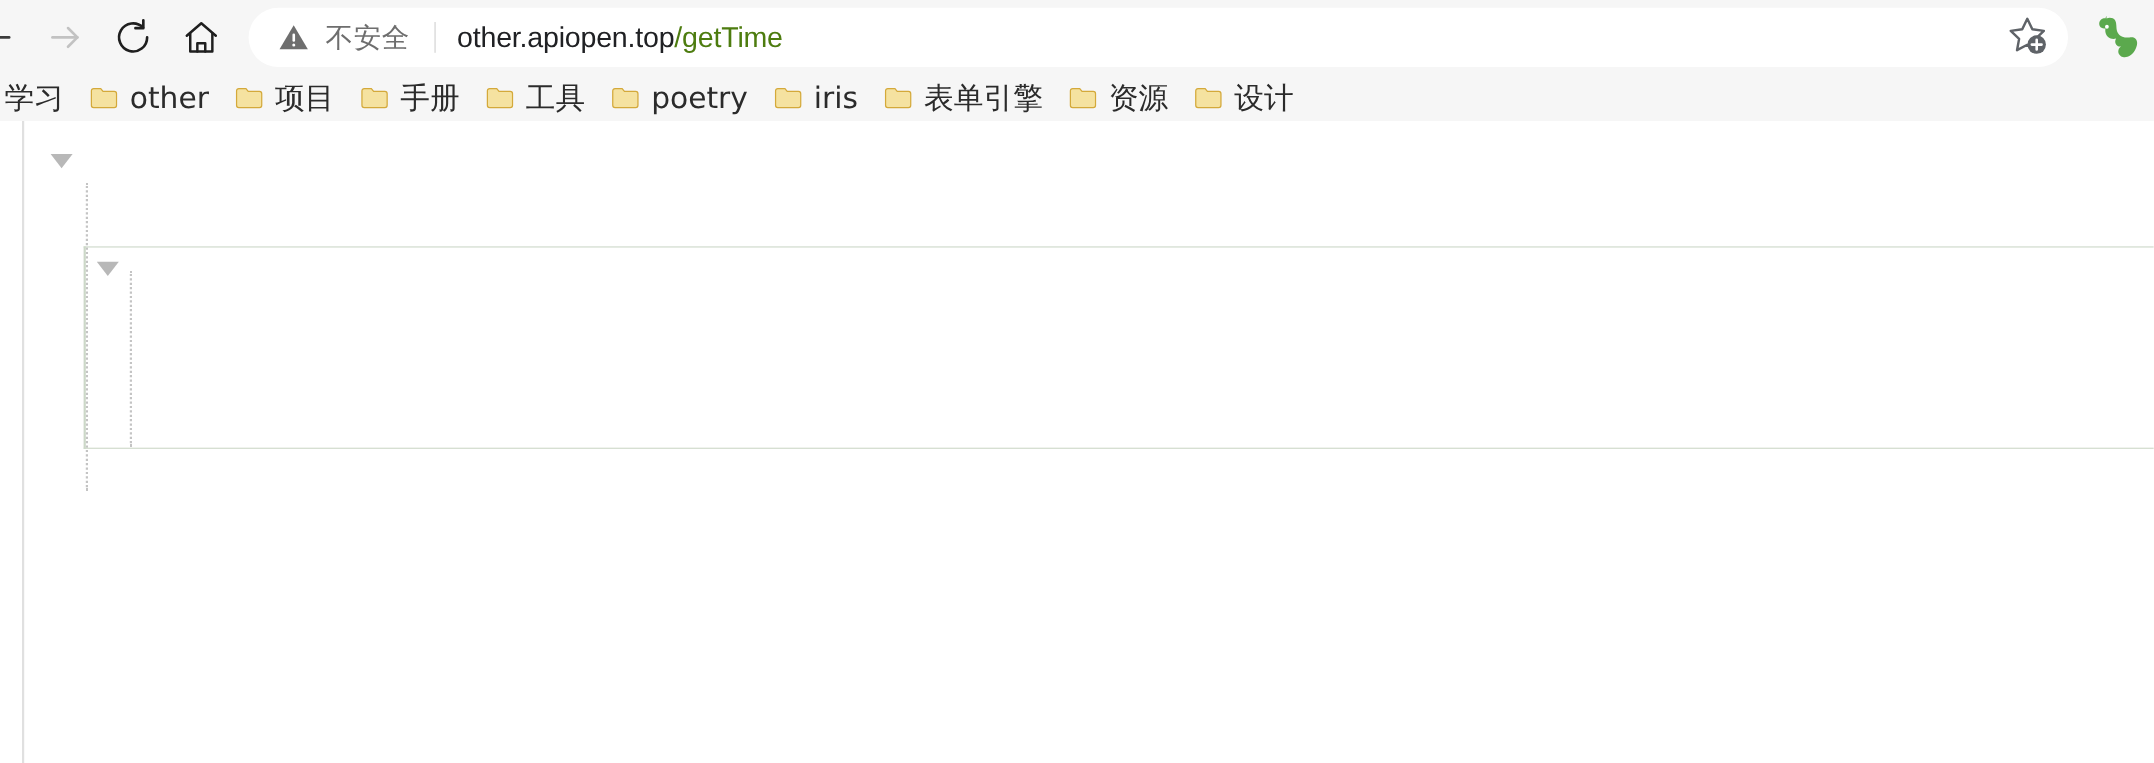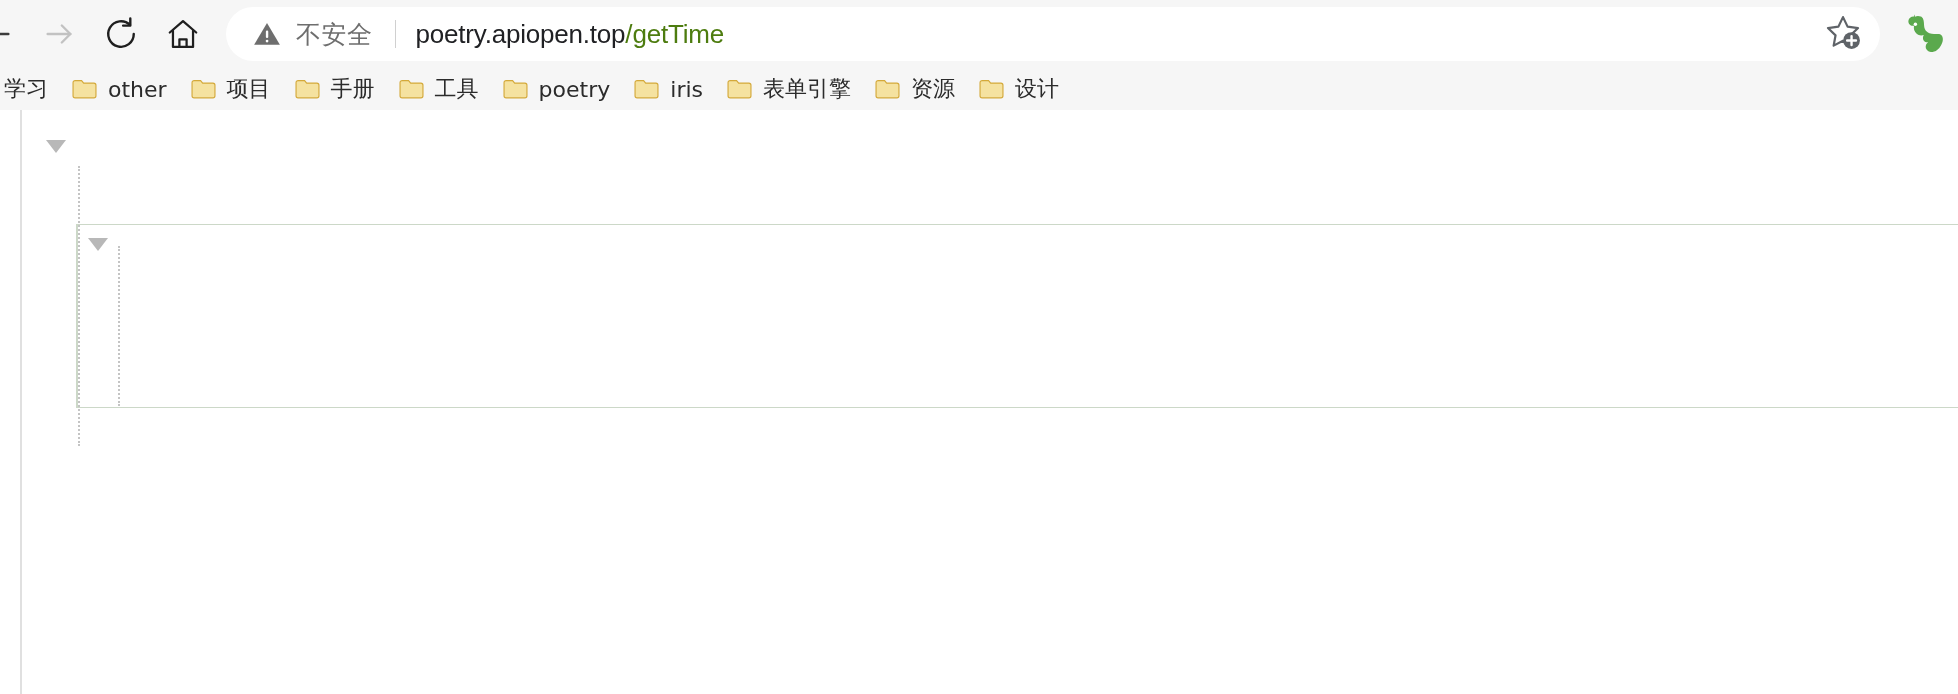--- a/index.html
+++ b/index.html
@@ -128,21 +128,21 @@
   }
   .bm-first { margin-left: -6px; }
   .bm-folder-icon {
     width: 25px;
     height: 20px;
     margin-right: 11px;
     flex: 0 0 auto;
     display: block;
   }
   .bm-label {
-    font-size: 22px;
+    font-size: 27px;
     color: #2b2b2b;
     white-space: nowrap;
     font-family: "DejaVu Sans", "Liberation Sans", sans-serif;
   }
 
   
   .page-area {
     position: absolute;
     top: 110px;
     left: 0;
@@ -253,21 +253,21 @@
     <div class="omnibox">
       <span class="warn-icon">
         <svg width="30" height="30" viewBox="0 0 24 24">
           <path d="M12 3.2 22.3 20.6H1.7Z" fill="#6e6e6e"></path>
           <rect x="11.1" y="9.2" width="1.9" height="6.0" fill="#ffffff" rx="0.9"></rect>
           <circle cx="12.05" cy="17.6" r="1.1" fill="#ffffff"></circle>
         </svg>
       </span>
       <span class="warn-text">不安全</span>
       <span class="omni-sep"></span>
-      <span class="url-text"><span class="url-host">poetry.apiopen.top</span><span class="url-path">/getTime</span></span>
+      <span class="url-text"><span class="url-host">other.apiopen.top</span><span class="url-path">/getTime</span></span>
       <span class="star-btn">
         <span>
           <svg width="38" height="38" viewBox="0 0 24 24">
             <path d="M12 2.6l2.9 6.0 6.6.9-4.8 4.6 1.2 6.5L12 17.5 6.1 20.6l1.2-6.5L2.5 9.5l6.6-.9z" fill="none" stroke="#5f6368" stroke-width="1.4" stroke-linejoin="round"></path>
             <circle cx="17.4" cy="17.4" r="5.3" fill="#5f6368"></circle>
             <path d="M17.4 14.6v5.6M14.6 17.4h5.6" stroke="#ffffff" stroke-width="1.5" stroke-linecap="round"></path>
           </svg>
         </span>
       </span>
     </div>

